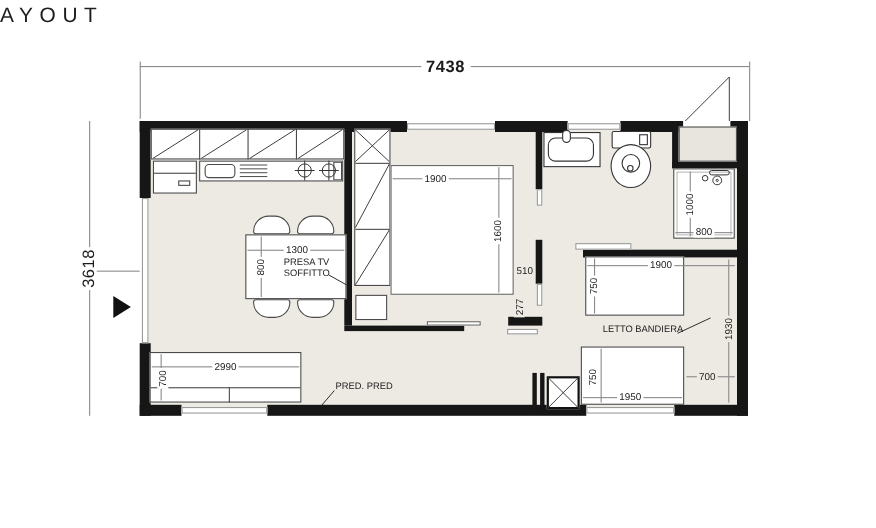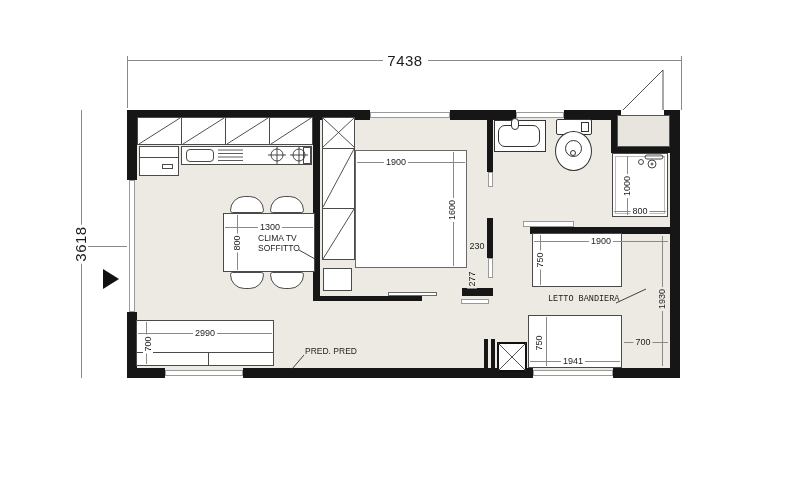--- a/index.html
+++ b/index.html
@@ -20,26 +20,27 @@
   .note{position:absolute;color:#1c1c1c;font-size:8.5px;line-height:10px;white-space:pre-line;}
   .title{position:absolute;left:0px;top:4px;font-size:19px;letter-spacing:6px;color:#1d1d1d;
     font-weight:400;}
   svg.overlay{position:absolute;left:0;top:0;pointer-events:none;}
 </style>
 </head>
 <body>
 
 <div id="canvas">
 
+  <div class="title">AYOUT</div>
 
   <div class="thinline-h" style="left:127px;top:60px;width:256px;"></div>
   <div class="thinline-h" style="left:428px;top:60px;width:253px;"></div>
   <div class="thinline-v" style="left:127px;top:56px;height:52px;"></div>
   <div class="thinline-v" style="left:681px;top:56px;height:54px;"></div>
-  <div class="dim big" style="left:405px;top:61px;">7438</div>
+  <div class="dim big" style="left:405px;top:61px;font-weight:bold;">7438</div>
 
   <div class="thinline-v" style="left:81px;top:110px;height:268px;"></div>
   <div class="dim big rot" style="left:81px;top:244px;">3618</div>
 
   <div class="abs" style="left:103px;top:269px;width:0;height:0;border-left:16px solid #111;border-top:10px solid transparent;border-bottom:10px solid transparent;"></div>
   <div class="thinline-h" style="left:88px;top:246px;width:39px;"></div>
 
   <div class="floor" style="left:132px;top:115px;width:543px;height:258px;"></div>
 
   <div class="wall" style="left:127px;top:110px;width:243px;height:10px;"></div>
@@ -91,34 +92,34 @@
 
   <div class="furn" style="left:230px;top:196px;width:34px;height:17px;border-radius:16px 16px 3px 3px;"></div>
   <div class="furn" style="left:270px;top:196px;width:34px;height:17px;border-radius:16px 16px 3px 3px;"></div>
   <div class="furn" style="left:223px;top:213px;width:92px;height:59px;"></div>
   <div class="furn" style="left:230px;top:272px;width:34px;height:17px;border-radius:3px 3px 16px 16px;"></div>
   <div class="furn" style="left:270px;top:272px;width:34px;height:17px;border-radius:3px 3px 16px 16px;"></div>
   <div class="thinline-h" style="left:225px;top:227px;width:88px;"></div>
   <div class="dim onwhite" style="left:270px;top:227px;">1300</div>
   <div class="thinline-v" style="left:237px;top:215px;height:55px;"></div>
   <div class="dim onwhite rot" style="left:237px;top:243px;">800</div>
-  <div class="note" style="left:258px;top:233px;background:#fff;">CLIMA TV
+  <div class="note" style="left:258px;top:233px;background:#fff;">PRESA TV
 SOFFITTO</div>
 
   <div class="furn" style="left:322px;top:117px;width:33px;height:143px;"></div>
   <div class="thinline-h" style="left:323px;top:148px;width:31px;background:#4a4a4a;"></div>
   <div class="thinline-h" style="left:323px;top:208px;width:31px;background:#4a4a4a;"></div>
   <div class="furn" style="left:323px;top:268px;width:29px;height:23px;"></div>
   <div class="furn" style="left:355px;top:150px;width:112px;height:118px;border-color:#6a6a6a;"></div>
   <div class="thinline-h" style="left:357px;top:162px;width:108px;"></div>
   <div class="dim onwhite" style="left:396px;top:162px;">1900</div>
   <div class="thinline-v" style="left:453px;top:152px;height:114px;"></div>
   <div class="dim onwhite rot" style="left:452px;top:210px;">1600</div>
   <div class="furn" style="left:388px;top:292px;width:49px;height:4px;border-color:#6a6a6a;"></div>
-  <div class="dim" style="left:477px;top:246px;">230</div>
+  <div class="dim" style="left:477px;top:246px;">510</div>
   <div class="dim rot" style="left:472px;top:279px;">277</div>
 
   <div class="furn" style="left:494px;top:120px;width:52px;height:32px;border-color:#333;"></div>
   <div class="furn" style="left:498px;top:125px;width:42px;height:22px;border-radius:7px;border-color:#333;"></div>
   <div class="furn" style="left:511px;top:118px;width:8px;height:12px;border-radius:4px;border-color:#333;"></div>
   <div class="furn" style="left:556px;top:119px;width:36px;height:16px;border-radius:2px;border-color:#333;"></div>
   <div class="furn" style="left:581px;top:122px;width:8px;height:10px;border-color:#333;"></div>
   <div class="furn" style="left:555px;top:131px;width:37px;height:40px;border-radius:50%;border-color:#333;"></div>
   <div class="furn" style="left:565px;top:140px;width:17px;height:17px;border-radius:50%;border-color:#333;"></div>
   <div class="furn" style="left:570px;top:150px;width:6px;height:6px;border-radius:50%;border-color:#333;"></div>
@@ -137,27 +138,27 @@
   <div class="thinline-h" style="left:534px;top:241px;width:134px;"></div>
   <div class="dim onwhite" style="left:601px;top:241px;">1900</div>
   <div class="thinline-v" style="left:540px;top:235px;height:50px;"></div>
   <div class="dim onwhite rot" style="left:540px;top:260px;">750</div>
 
   <div class="thinline-v" style="left:662px;top:236px;height:130px;"></div>
   <div class="dim rot" style="left:662px;top:299px;">1930</div>
   <div class="thinline-h" style="left:624px;top:342px;width:44px;"></div>
   <div class="dim" style="left:643px;top:342px;">700</div>
 
-  <div class="note" style="left:548px;top:294px;font-family:Liberation Mono, monospace;">LETTO BANDIERA</div>
+  <div class="note" style="left:548px;top:294px;">LETTO BANDIERA</div>
 
   <div class="furn" style="left:528px;top:315px;width:94px;height:53px;"></div>
   <div class="thinline-v" style="left:546px;top:317px;height:49px;"></div>
   <div class="dim onwhite rot" style="left:539px;top:343px;">750</div>
   <div class="thinline-h" style="left:530px;top:361px;width:90px;"></div>
-  <div class="dim onwhite" style="left:573px;top:361px;">1941</div>
+  <div class="dim onwhite" style="left:573px;top:361px;">1950</div>
 
   <div class="furn" style="left:136px;top:320px;width:138px;height:46px;"></div>
   <div class="thinline-h" style="left:137px;top:352px;width:136px;background:#4a4a4a;"></div>
   <div class="thinline-v" style="left:208px;top:352px;height:14px;background:#4a4a4a;"></div>
   <div class="thinline-h" style="left:138px;top:333px;width:134px;"></div>
   <div class="dim onwhite" style="left:205px;top:333px;">2990</div>
   <div class="thinline-v" style="left:146px;top:322px;height:42px;"></div>
   <div class="dim onwhite rot" style="left:148px;top:344px;">700</div>
 
   <div class="note" style="left:305px;top:346px;">PRED. PRED</div>

